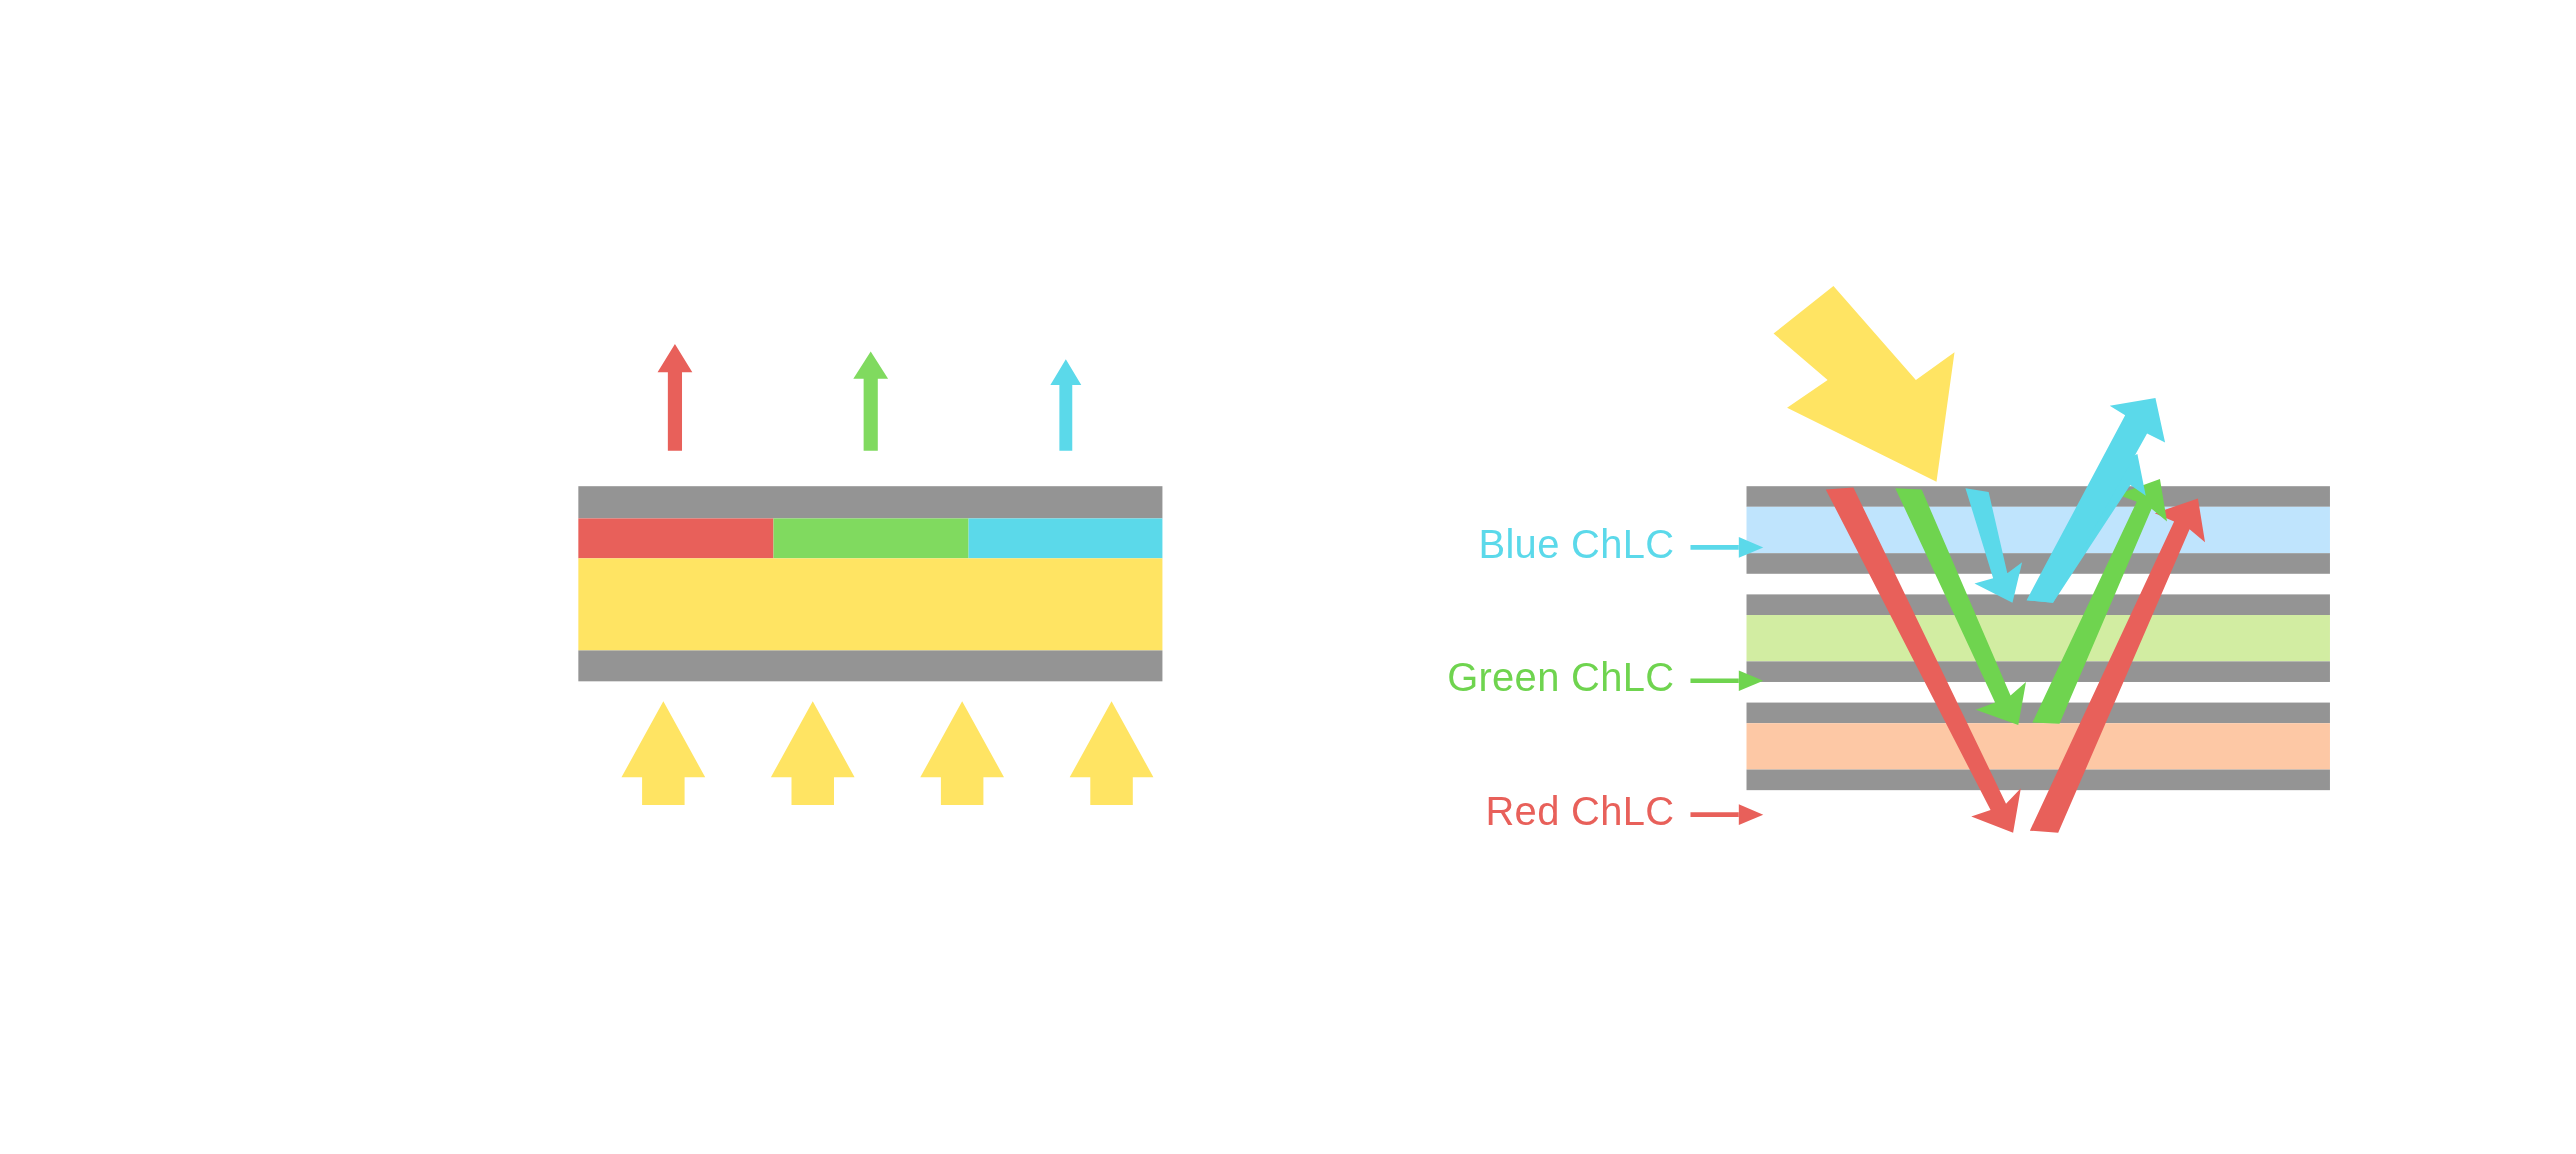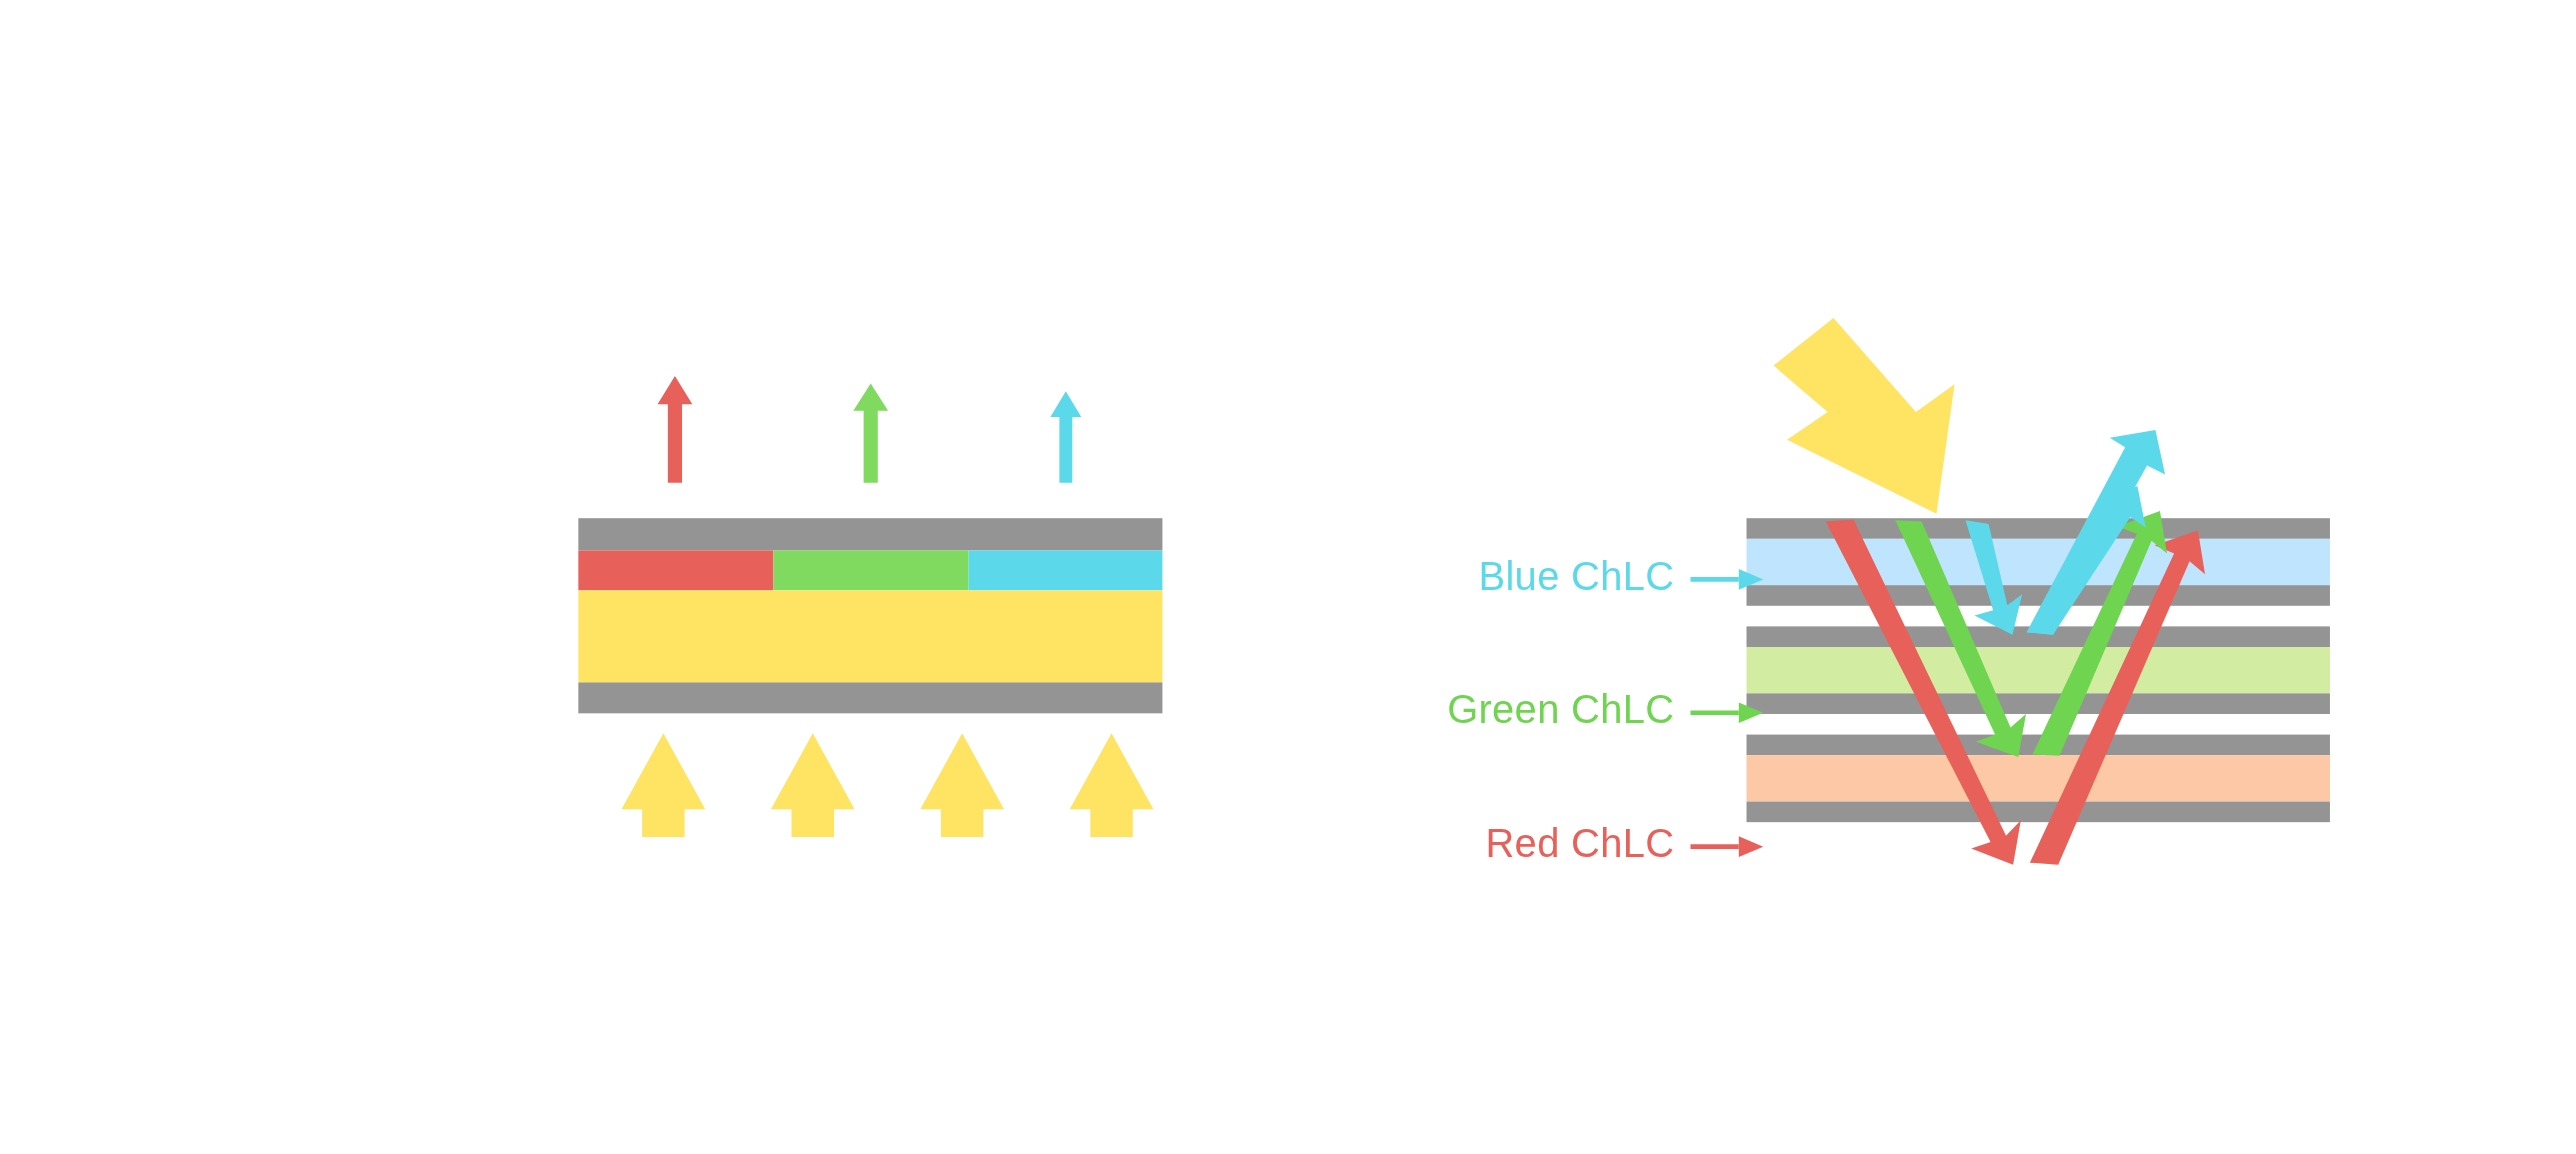--- a/index.html
+++ b/index.html
@@ -13,21 +13,20 @@
     height: 1154px;
     font-family: "Liberation Sans", sans-serif;
     overflow: hidden;
     position: relative;
   }
   #diagram-root {
     position: absolute;
     inset: 0;
     width: 2576px;
     height: 952px;
-    margin-top: 32px;
   }
   #diagram-svg {
     display: block;
     width: 2576px;
     height: 1154px;
   }
   .layer-label {
     font-family: "Liberation Sans", sans-serif;
     font-size: 62px;
     font-weight: 400;

